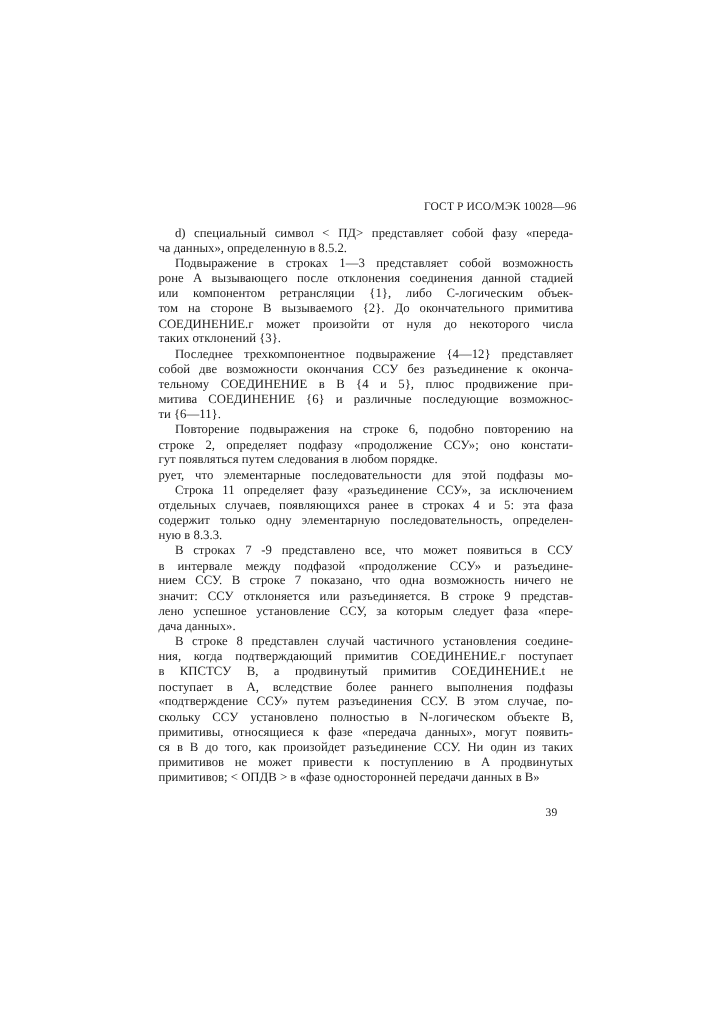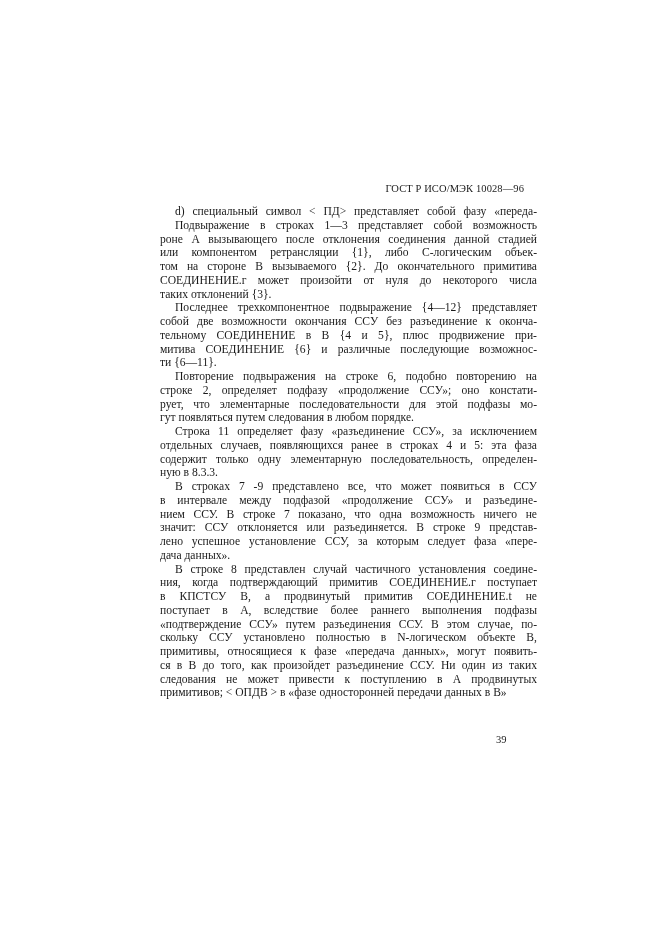--- a/index.html
+++ b/index.html
@@ -1,55 +1,56 @@
 <!DOCTYPE html>
 <html><head>
 <meta charset="utf-8">
 <style>
   html, body { margin: 0; padding: 0; background: #ffffff; }
   body { width: 661px; height: 935px; position: relative; overflow: hidden;
          font-family: "Liberation Serif", "DejaVu Serif", serif; color: #1a1a1a; }
   .header { position: absolute; top: 183px; right: 137px; font-size: 10.5px;
             font-weight: normal; letter-spacing: 0.1px; white-space: nowrap; }
-  .body-text { position: absolute; top: 205px; left: 160px; width: 377px; }
+  .body-text { position: absolute; top: 205px; left: 144px; width: 377px; }
   .line { display: block; height: 13.75px; line-height: 13.75px; font-size: 11.6px;
           white-space: nowrap; text-align: justify; text-align-last: justify; }
   .line.last { text-align-last: left; }
   .line.indent { padding-left: 15px; }
   .pagenum { position: absolute; top: 734px; left: 496px; font-size: 10.5px; }
 </style>
 </head>
 <body>
 
 <div class="header">ГОСТ Р ИСО/МЭК 10028—96</div>
 
 <div class="body-text" id="body">
     <div>
       <span class="line indent">d) специальный символ  &lt; ПД&gt; представляет собой фазу «переда-</span>
+      <span class="line last">ча данных», определенную в 8.5.2.</span>
     </div>
     <div>
       <span class="line indent">Подвыражение в строках 1—3 представляет собой возможность</span>
       <span class="line">роне А вызывающего после отклонения соединения данной стадией</span>
       <span class="line">или компонентом ретрансляции {1}, либо С-логическим объек-</span>
       <span class="line">том на стороне В вызываемого {2}. До окончательного примитива</span>
       <span class="line">СОЕДИНЕНИЕ.г может произойти от  нуля до некоторого числа</span>
       <span class="line last">таких отклонений {3}.</span>
     </div>
     <div>
       <span class="line indent">Последнее трехкомпонентное подвыражение {4—12} представляет</span>
       <span class="line">собой две возможности окончания ССУ без разъединение к оконча-</span>
       <span class="line">тельному СОЕДИНЕНИЕ в В {4 и 5}, плюс продвижение при-</span>
       <span class="line">митива СОЕДИНЕНИЕ {6} и различные последующие возможнос-</span>
       <span class="line last">ти {6—11}.</span>
     </div>
     <div>
       <span class="line indent">Повторение подвыражения на строке 6, подобно повторению на</span>
       <span class="line">строке 2, определяет подфазу «продолжение ССУ»; оно констати-</span>
+      <span class="line last">гут появляться путем следования в любом порядке.</span>
       <span class="line">рует, что элементарные последовательности для этой подфазы мо-</span>
-      <span class="line last">гут появляться путем следования в любом порядке.</span>
     </div>
     <div>
       <span class="line indent">Строка 11 определяет фазу «разъединение ССУ», за исключением</span>
       <span class="line">отдельных случаев, появляющихся ранее в строках 4 и 5: эта фаза</span>
       <span class="line">содержит только одну элементарную последовательность, определен-</span>
       <span class="line last">ную в 8.3.3.</span>
     </div>
     <div>
       <span class="line indent">В строках 7 -9 представлено все, что может появиться в ССУ</span>
       <span class="line">в интервале между подфазой «продолжение ССУ» и разъедине-</span>
@@ -60,18 +61,18 @@
     </div>
     <div>
       <span class="line indent">В строке 8 представлен случай частичного установления соедине-</span>
       <span class="line">ния, когда подтверждающий примитив СОЕДИНЕНИЕ.г поступает</span>
       <span class="line">в КПСТСУ В, а продвинутый примитив СОЕДИНЕНИЕ.t не</span>
       <span class="line">поступает в А, вследствие более раннего выполнения подфазы</span>
       <span class="line">«подтверждение ССУ» путем разъединения ССУ. В этом случае, по-</span>
       <span class="line">скольку ССУ установлено полностью в N-логическом объекте В,</span>
       <span class="line">примитивы, относящиеся к фазе «передача данных», могут появить-</span>
       <span class="line">ся в В до того, как произойдет разъединение ССУ. Ни один из таких</span>
-      <span class="line">следования не может привести к поступлению в А продвинутых</span>
+      <span class="line">примитивов не может привести к поступлению в А продвинутых</span>
       <span class="line last">примитивов; &lt; ОПДВ &gt; в «фазе односторонней передачи данных в В»</span>
     </div>
   </div>
 
 <div class="pagenum">39</div>
 
 </body></html>

